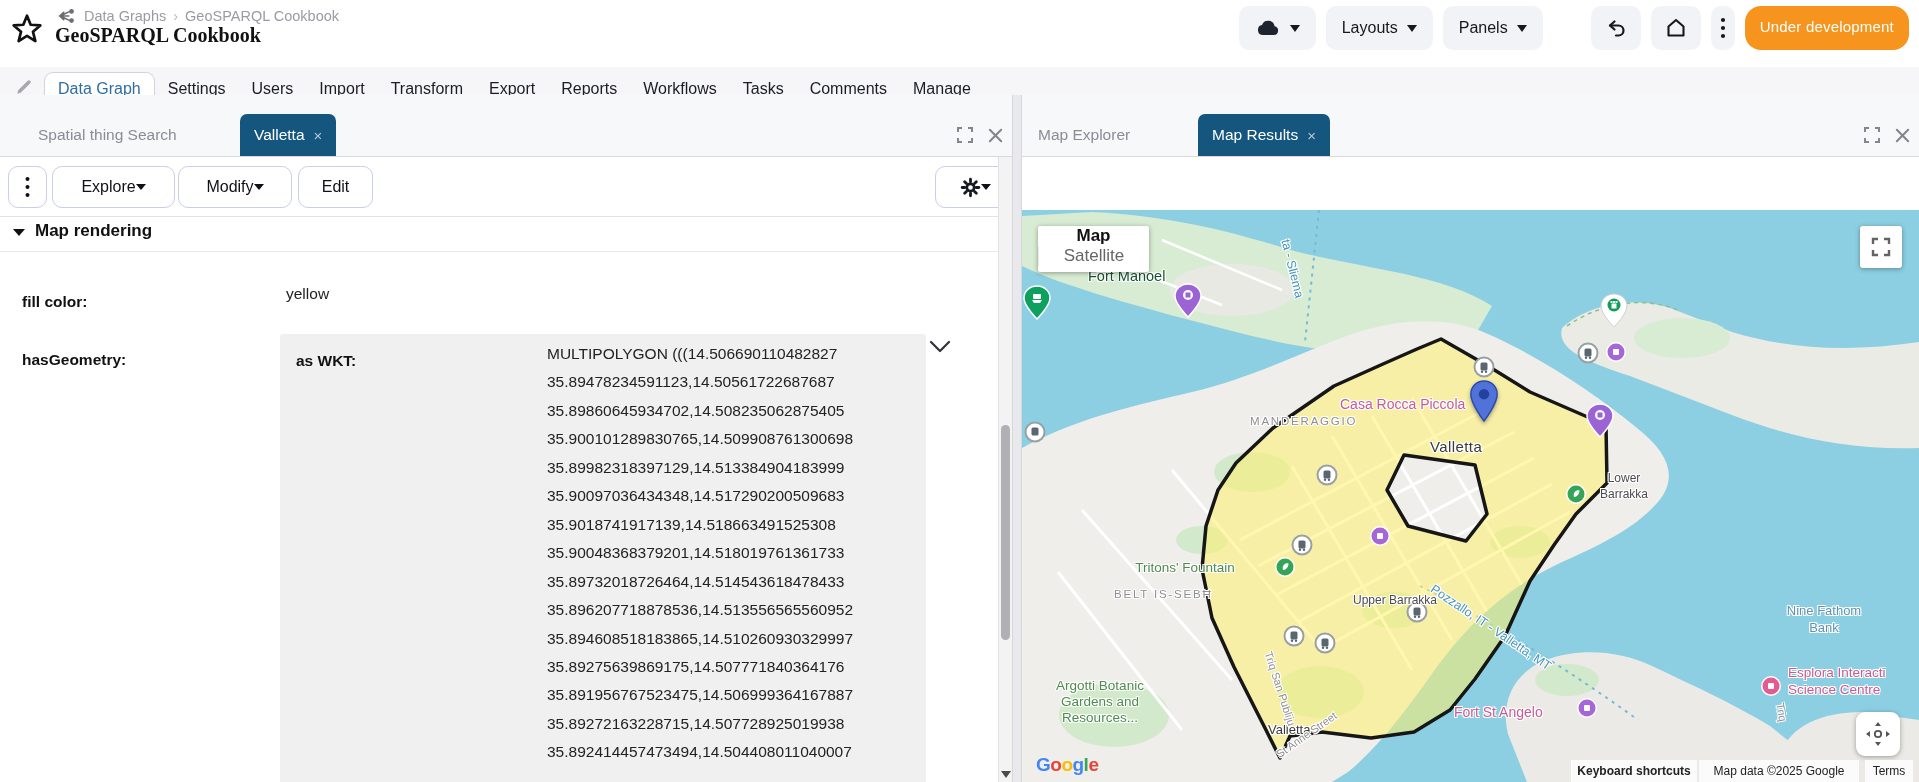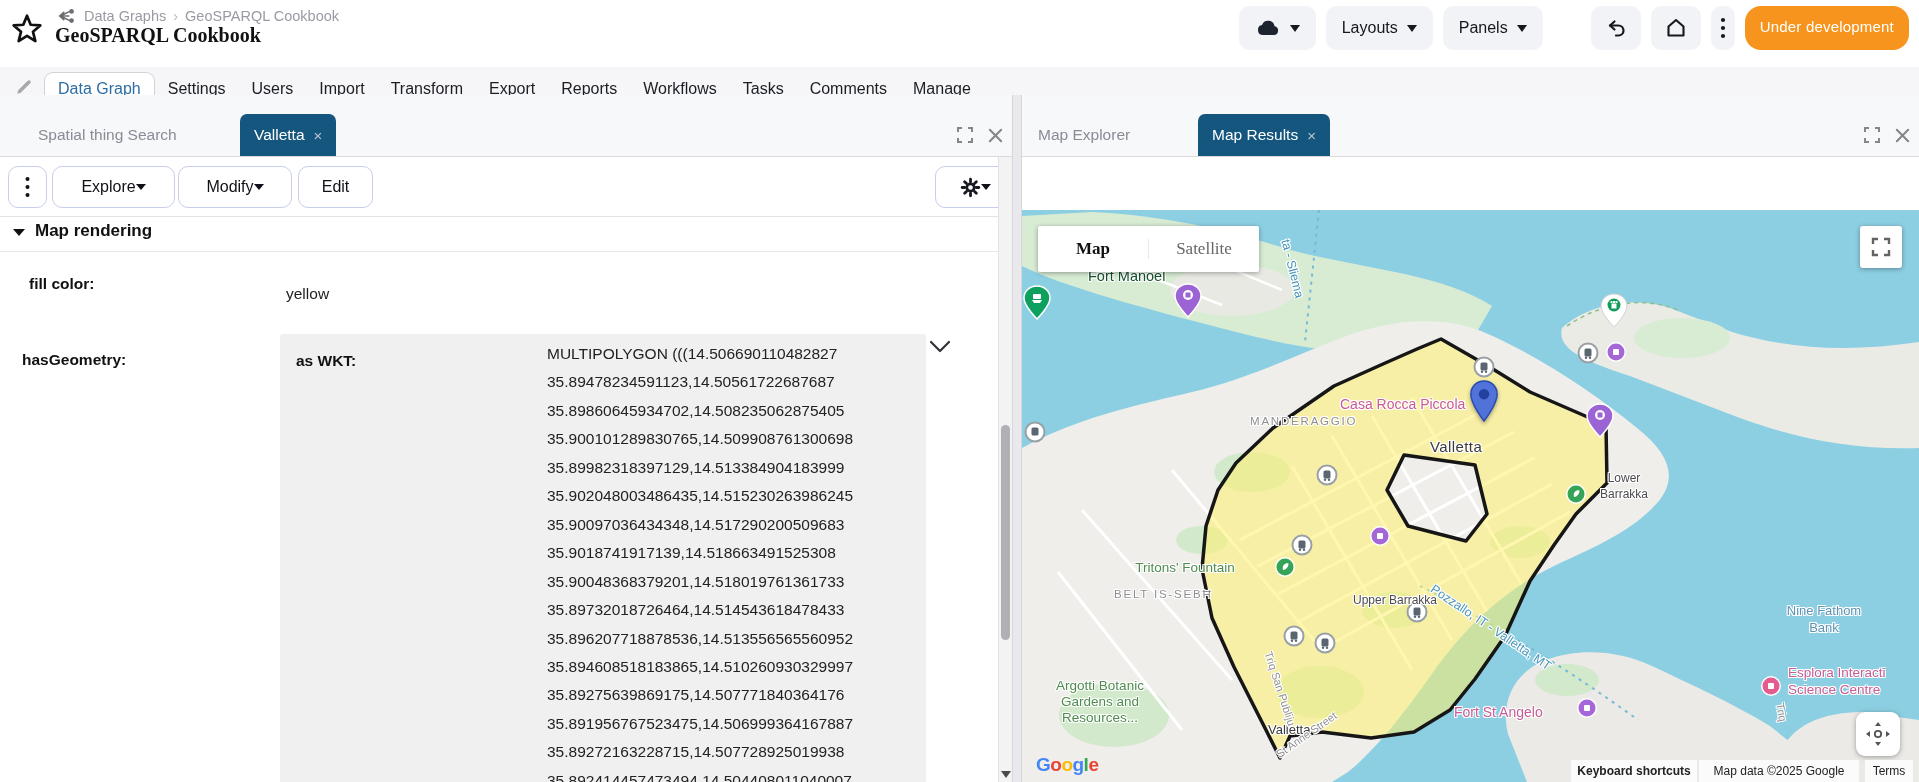--- a/index.html
+++ b/index.html
@@ -75,21 +75,21 @@
   .lab-area{color:#8f8f93;font-size:11.5px;letter-spacing:1.8px;font-weight:500;}
   .lab-loc{color:#3a3a3e;font-size:15px;letter-spacing:.4px;}
   .lab-loc-sm{color:#3a3a3e;font-size:13px;}
   .lab-sub{color:#4c4c50;font-size:12px;text-align:center;white-space:normal;line-height:16px;}
   .lab-park{color:#4e8b4e;font-size:13.5px;text-align:center;white-space:normal;line-height:16px;}
   .lab-water{color:#5f93b4;font-size:13px;text-align:center;white-space:normal;line-height:17px;}
   .lab-route{color:#4796ba;font-size:12.5px;}
   .lab-street{color:#8f9094;font-size:11px;}
 
   .map-ctrl{position:absolute;left:16px;top:16px;height:46px;background:#fff;border-radius:2px;
-            box-shadow:0 1px 5px rgba(0,0,0,.35);display:flex;align-items:center;font-family:Liberation Serif, serif;}
+            box-shadow:0 1px 5px rgba(0,0,0,.35);display:flex;align-items:center;font-family:Liberation Sans, sans-serif;flex-direction:column;}
   .map-ctrl .seg{width:110px;text-align:center;font-size:17px;cursor:pointer;}
   .map-ctrl .seg.on{color:#111;font-weight:700;}
   .map-ctrl .seg.off{color:#666;border-left:1px solid #e8e8e8;}
   .sq-btn{position:absolute;width:42px;height:42px;background:#fff;border-radius:3px;box-shadow:0 1px 5px rgba(0,0,0,.35);
           display:flex;align-items:center;justify-content:center;cursor:pointer;}
   .glogo{position:absolute;left:14px;top:544px;font-size:19px;font-weight:700;letter-spacing:-.5px;cursor:pointer;}
   .glogo .g1,.glogo .g4{color:#4285F4;} .glogo .g2,.glogo .g6{color:#EA4335;}
   .glogo .g3{color:#FBBC05;} .glogo .g5{color:#34A853;}
   .attr{position:absolute;bottom:0;height:22px;background:rgba(255,255,255,.82);color:#222;font-size:12px;
         display:flex;align-items:center;justify-content:center;white-space:nowrap;}
@@ -225,34 +225,33 @@
         </svg>
         <span class="caret-sm"></span>
       </div>
     </div>
 
     <div class="sect-head">
       <span class="sect-caret"></span>
       <span class="sect-title">Map rendering</span>
     </div>
 
-    <span class="flabel" style="left:22px;top:180px;margin-left:7px;">fill color:</span>
+    <span class="flabel" style="left:22px;top:198px;">fill color:</span>
     <span class="fvalue" style="left:286px;top:190px;">yellow</span>
 
     <span class="flabel" style="left:22px;top:256px;">hasGeometry:</span>
 
     <div class="wkt-box">
       <span class="wkt-label">as WKT:</span>
       <div class="wkt-lines">
         <div>MULTIPOLYGON (((14.506690110482827</div>
         <div>35.89478234591123,14.50561722687687</div>
         <div>35.89860645934702,14.508235062875405</div>
         <div>35.900101289830765,14.509908761300698</div>
         <div>35.89982318397129,14.513384904183999</div>
-        <div>35.902048003486435,14.515230263986245</div>
         <div>35.90097036434348,14.517290200509683</div>
         <div>35.9018741917139,14.518663491525308</div>
         <div>35.90048368379201,14.518019761361733</div>
         <div>35.89732018726464,14.514543618478433</div>
         <div>35.896207718878536,14.513556565560952</div>
         <div>35.894608518183865,14.510260930329997</div>
         <div>35.89275639869175,14.507771840364176</div>
         <div>35.891956767523475,14.506999364167887</div>
         <div>35.89272163228715,14.507728925019938</div>
         <div>35.892414457473494,14.504408011040007</div>

